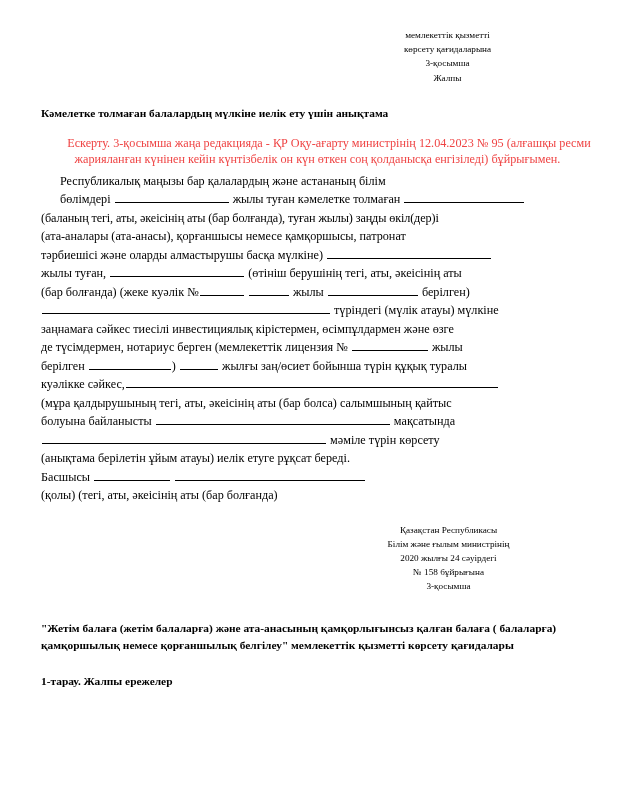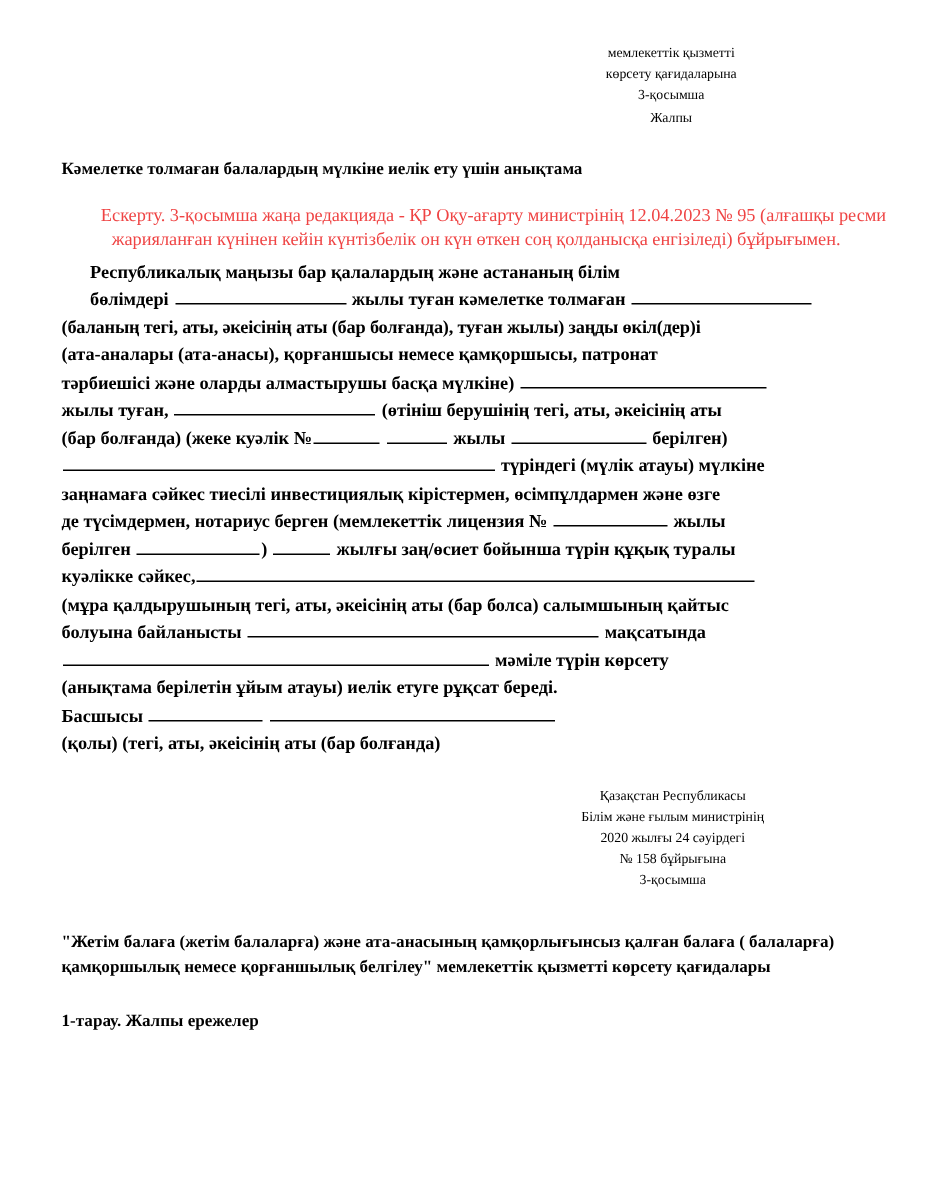--- a/index.html
+++ b/index.html
@@ -55,21 +55,20 @@
   .body-block {
     margin-top: 4px;
     font-size: 12.2px;
     line-height: 18.5px;
     max-width: 486px;
     padding-left: 19px;
     box-sizing: border-box;
   }
   .body-block .ln {
     white-space: nowrap;
-    font-weight: bold;
   }
   .body-block .ln.full {
     margin-left: -19px;
   }
   .body-block .ln.tight { letter-spacing: -0.12px; }
 
   
   .fill {
     display: inline-block;
     border-bottom: 1px solid #000;

